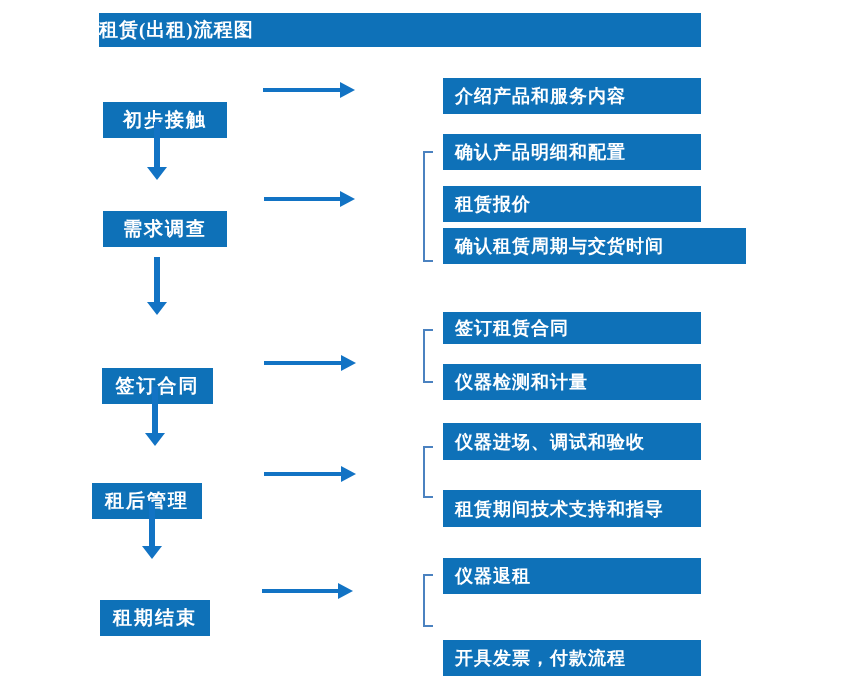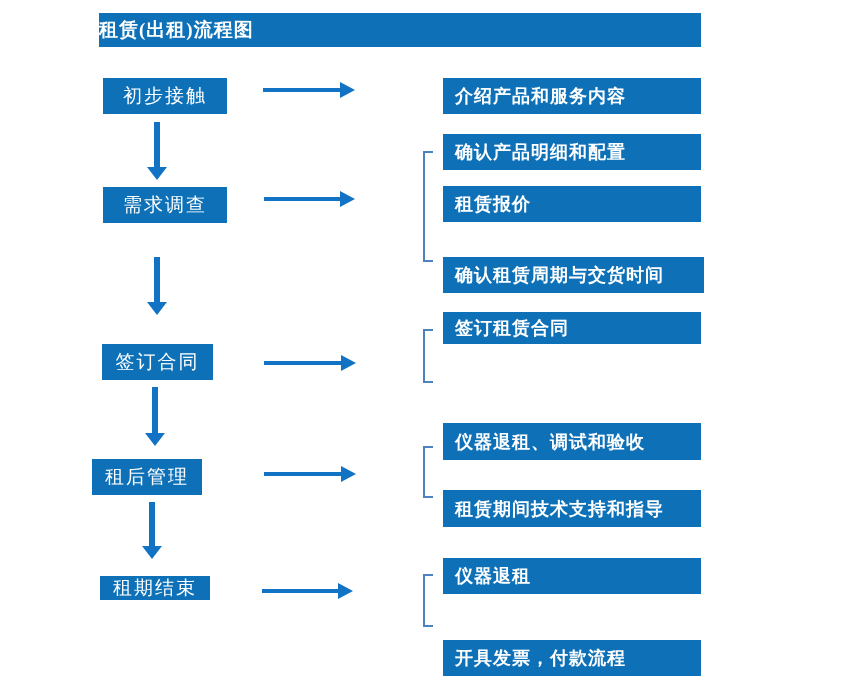--- a/index.html
+++ b/index.html
@@ -27,27 +27,28 @@
     font-weight: 700;
     font-size: 19px;
     text-align: left;
     letter-spacing: 1px;
   }
   .banner span { display: inline-block; }
   .step-box {
     position: absolute;
     background: var(--box-blue);
     color: var(--text-white);
-    font-weight: 400;
+    font-weight: 700;
     font-size: 19px;
     display: flex;
     align-items: center;
     justify-content: center;
     letter-spacing: 2px;
     white-space: nowrap;
+    margin-top: 24px;
   }
   .out-box {
     position: absolute;
     background: var(--box-blue);
     color: var(--text-white);
     font-weight: 700;
     font-size: 18px;
     display: flex;
     align-items: center;
     padding-left: 12px;
@@ -95,21 +96,21 @@
 <div class="canvas">
 
   <div class="banner" style="left:99px; top:13px; width:602px; height:34px; line-height:34px;">
     <span>租赁(出租)流程图</span>
   </div>
 
   <div class="step-box" style="left:103px; top:78px; width:124px; height:36px;">初步接触</div>
   <div class="step-box" style="left:103px; top:187px; width:124px; height:36px;">需求调查</div>
   <div class="step-box" style="left:102px; top:344px; width:111px; height:36px;">签订合同</div>
   <div class="step-box" style="left:92px; top:459px; width:110px; height:36px;">租后管理</div>
-  <div class="step-box" style="left:100px; top:576px; width:110px; height:24px;">租期结束</div>
+  <div class="step-box" style="left:100px; top:576px; width:110px; height:36px;">租期结束</div>
 
   <div class="varrow" style="left:147px; top:122px; height:58px;">
     <div class="vshaft"></div>
     <div class="vhead"></div>
   </div>
   <div class="varrow" style="left:147px; top:257px; height:58px;">
     <div class="vshaft"></div>
     <div class="vhead"></div>
   </div>
   <div class="varrow" style="left:145px; top:387px; height:59px;">
@@ -144,23 +145,24 @@
 
   <div class="bracket" style="left:423px; top:151px; height:111px;"></div>
   <div class="bracket" style="left:423px; top:329px; height:54px;"></div>
   <div class="bracket" style="left:423px; top:446px; height:52px;"></div>
   <div class="bracket" style="left:423px; top:574px; height:53px;"></div>
 
   <div class="out-box" style="left:443px; top:78px; width:258px; height:36px;">介绍产品和服务内容</div>
 
   <div class="out-box" style="left:443px; top:134px; width:258px; height:36px;">确认产品明细和配置</div>
   <div class="out-box" style="left:443px; top:186px; width:258px; height:36px;">租赁报价</div>
-  <div class="out-box" style="left:443px; top:257px; width:261px; height:36px;">确认租赁周期与交货时间</div>
+  <div class="out-box" style="left:443px; top:228px; width:303px; height:36px;">确认租赁周期与交货时间</div>
 
   <div class="out-box" style="left:443px; top:312px; width:258px; height:32px;">签订租赁合同</div>
+  <div class="out-box" style="left:443px; top:364px; width:258px; height:36px;">仪器检测和计量</div>
 
-  <div class="out-box" style="left:443px; top:423px; width:258px; height:37px;">仪器退租、调试和验收</div>
+  <div class="out-box" style="left:443px; top:423px; width:258px; height:37px;">仪器进场、调试和验收</div>
   <div class="out-box" style="left:443px; top:558px; width:258px; height:36px;">仪器退租</div>
 
   <div class="out-box" style="left:443px; top:490px; width:258px; height:37px;">租赁期间技术支持和指导</div>
   <div class="out-box" style="left:443px; top:640px; width:258px; height:36px;">开具发票，付款流程</div>
 
 </div>
 
 </body></html>

